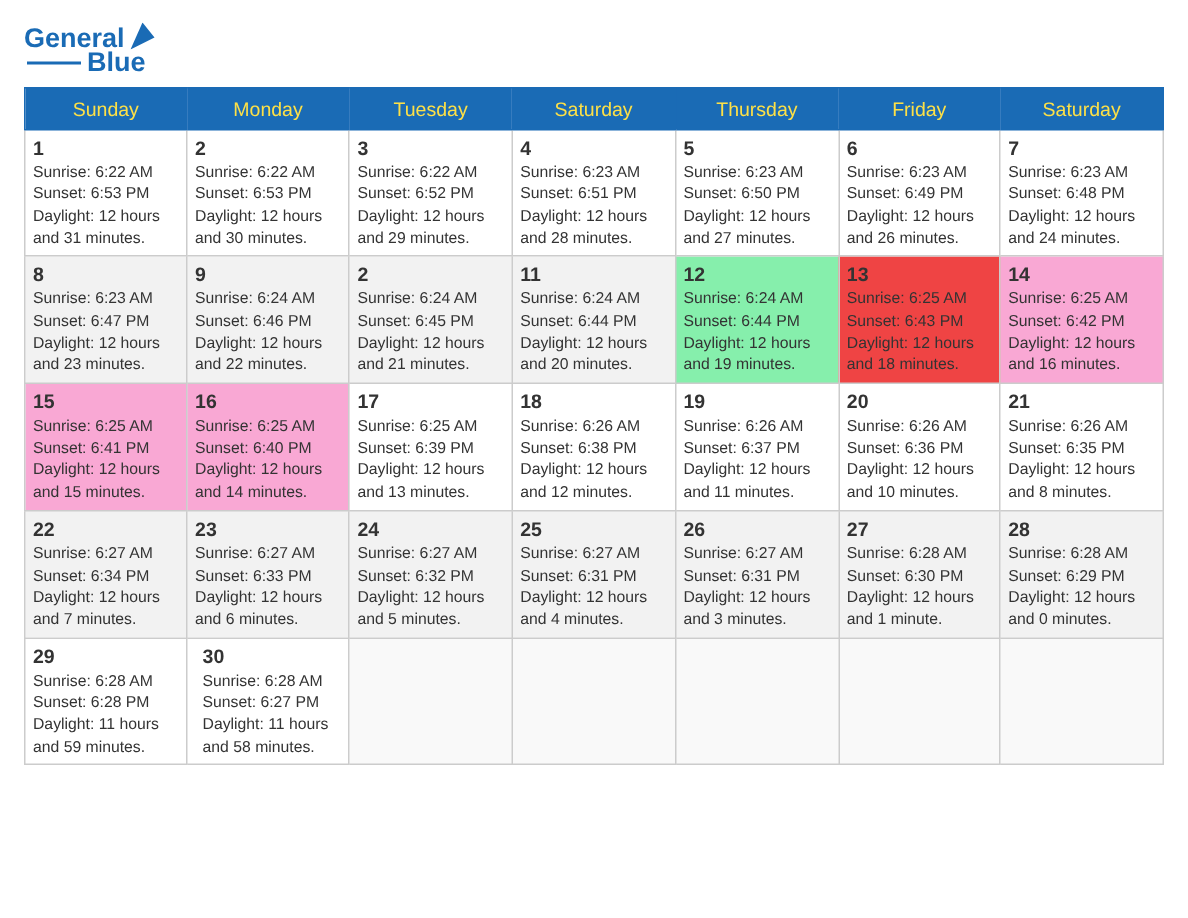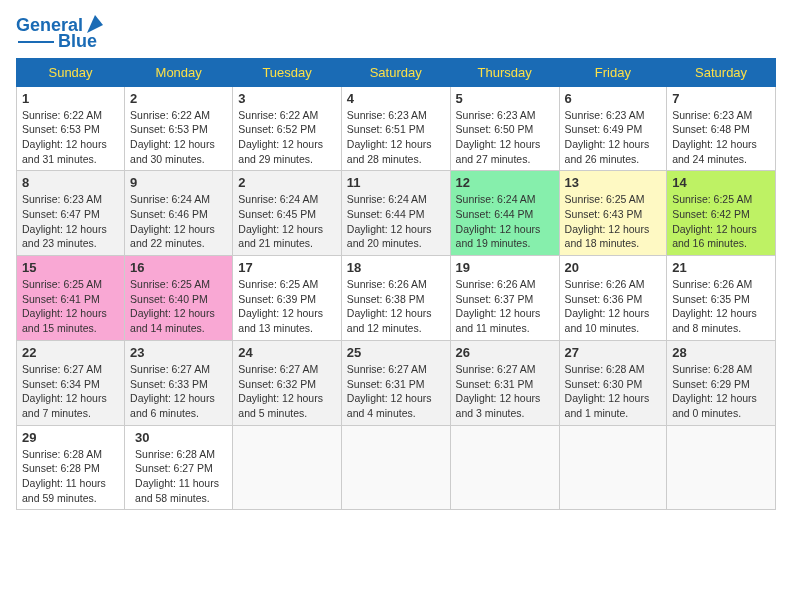--- a/index.html
+++ b/index.html
@@ -205,28 +205,28 @@
 Daylight: 12 hours
 and 20 minutes.</div>
         </td>
         <td style="background: #86efac;">
           <span class="day-num">12</span>
           <div class="day-info" style="white-space: pre-line;">Sunrise: 6:24 AM
 Sunset: 6:44 PM
 Daylight: 12 hours
 and 19 minutes.</div>
         </td>
-        <td style="background: #fef9c3;">
+        <td style="background: #ef4444;">
           <span class="day-num">13</span>
           <div class="day-info" style="white-space: pre-line;">Sunrise: 6:25 AM
 Sunset: 6:43 PM
 Daylight: 12 hours
 and 18 minutes.</div>
         </td>
-        <td style="background: #bef264; margin-top: 32px;">
+        <td style="background: #f9a8d4; margin-top: 32px;">
           <span class="day-num">14</span>
           <div class="day-info" style="white-space: pre-line;">Sunrise: 6:25 AM
 Sunset: 6:42 PM
 Daylight: 12 hours
 and 16 minutes.</div>
         </td>
       </tr>
       <tr>
         <td style="background: #f9a8d4;">
           <span class="day-num">15</span>

